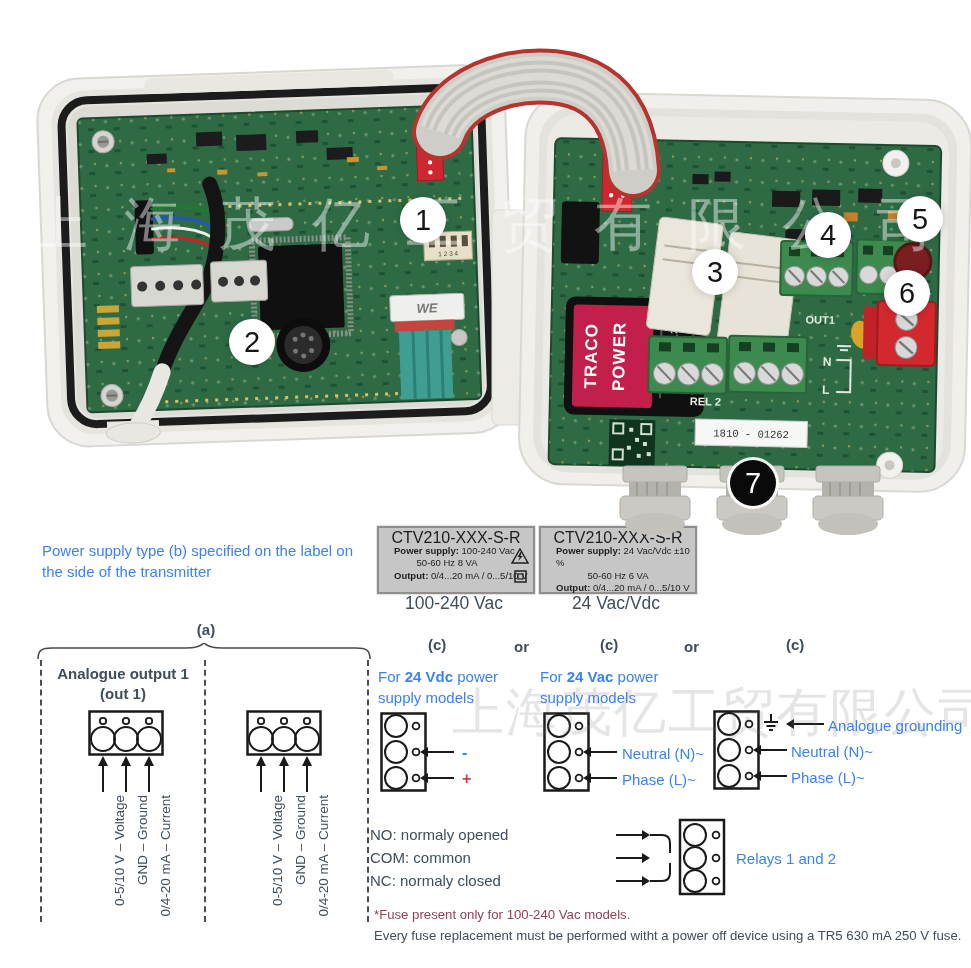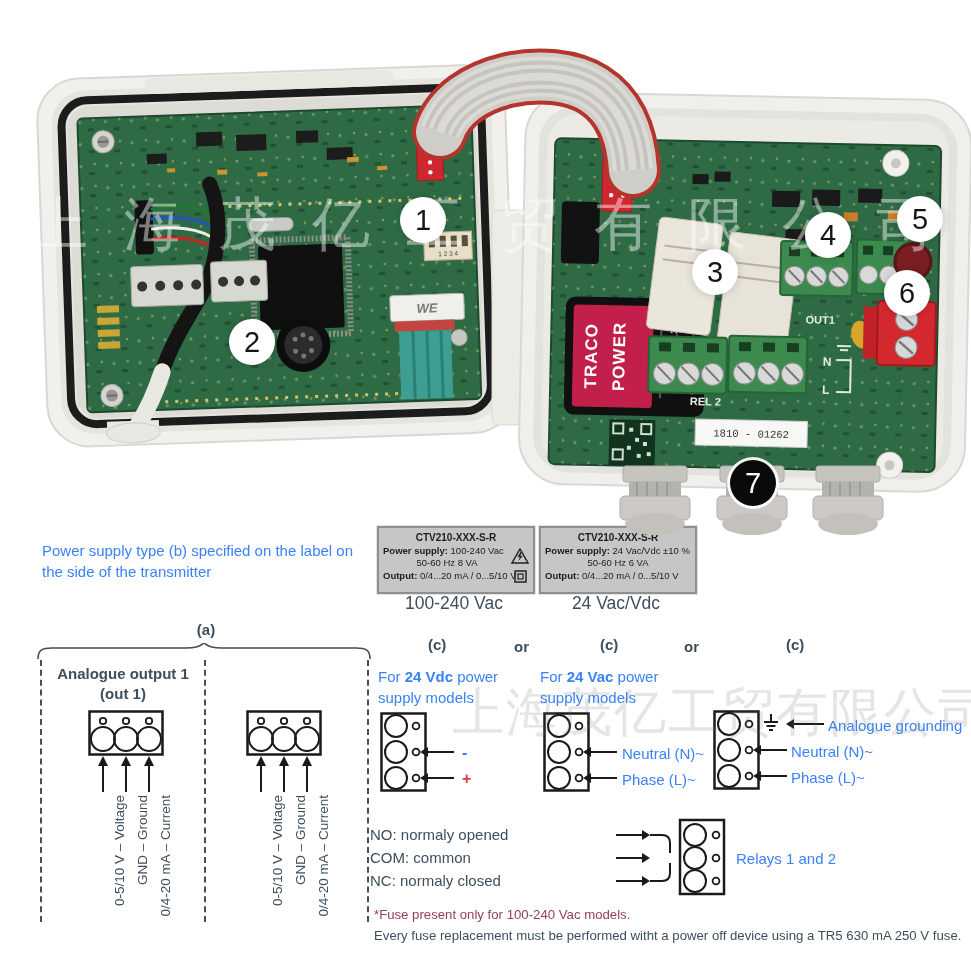--- a/index.html
+++ b/index.html
@@ -12,22 +12,22 @@
            display:flex;align-items:center;justify-content:center;font-size:29px;font-weight:500;
            color:#151515;z-index:6;box-shadow:0 0 8px rgba(0,0,0,.18);}
   .callout.dark{background:#0a0a0a;color:#fff;box-shadow:0 0 0 3px rgba(255,255,255,.92);}
   
   .wm{position:absolute;white-space:nowrap;pointer-events:none;z-index:5;font-weight:400;}
   .wm.top{left:30px;top:186px;width:938px;font-size:58px;letter-spacing:36px;color:rgba(255,255,255,.45);overflow:hidden;}
   .wm.bot{left:452px;top:678px;font-size:52px;letter-spacing:2px;color:rgba(110,110,110,.18);}
   
   .specbox{position:absolute;width:154px;height:64px;background:#c6c6c6;border:2px solid #8f8f8f;
            box-shadow:0 0 0 1px #e3e3e3;font-size:9.5px;color:#1d1d1d;line-height:12.5px;}
-  .specbox .tt{text-align:center;font-weight:700;font-size:10px;margin-top:4px;}
-  .specbox .ln{padding-left:4px;}
+  .specbox .tt{text-align:center;font-weight:400;font-size:16px;margin-top:4px;}
+  .specbox .ln{padding-left:15px;}
   .specbox .ct{text-align:center;padding-right:18px;}
   .caption{position:absolute;width:154px;text-align:center;font-size:17.5px;color:#3f4e5c;}
   
   .dash{position:absolute;border-left:2px dashed #4e4e4e;width:0;}
   .coltitle{position:absolute;width:162px;text-align:center;font-weight:700;font-size:15px;line-height:20px;}
   .pinlabel{position:absolute;width:150px;text-align:right;font-size:13.5px;color:#3f4e5c;
             transform:rotate(-90deg);transform-origin:100% 0;white-space:nowrap;}
   .txt15{position:absolute;font-size:15px;line-height:21px;color:#3b82f6;}
   .tag{position:absolute;font-size:15px;font-weight:700;color:#3f4e5c;}
   .plus{color:#e03545;font-weight:700;}

